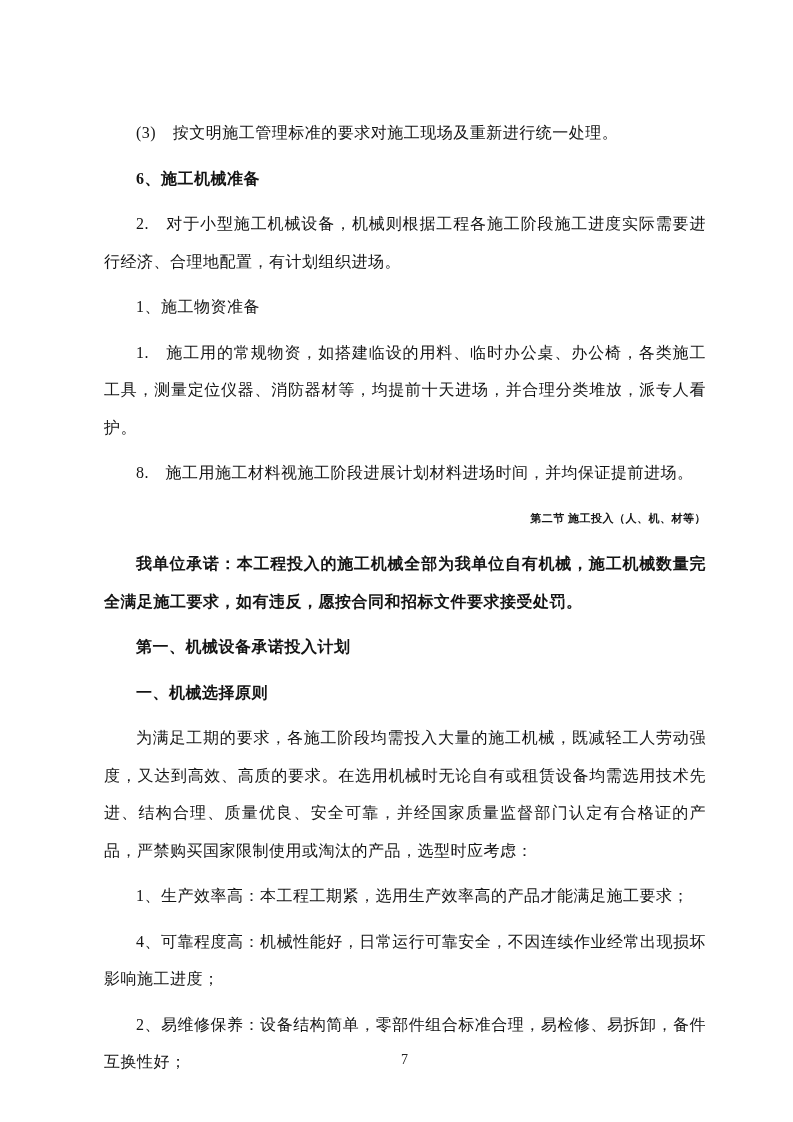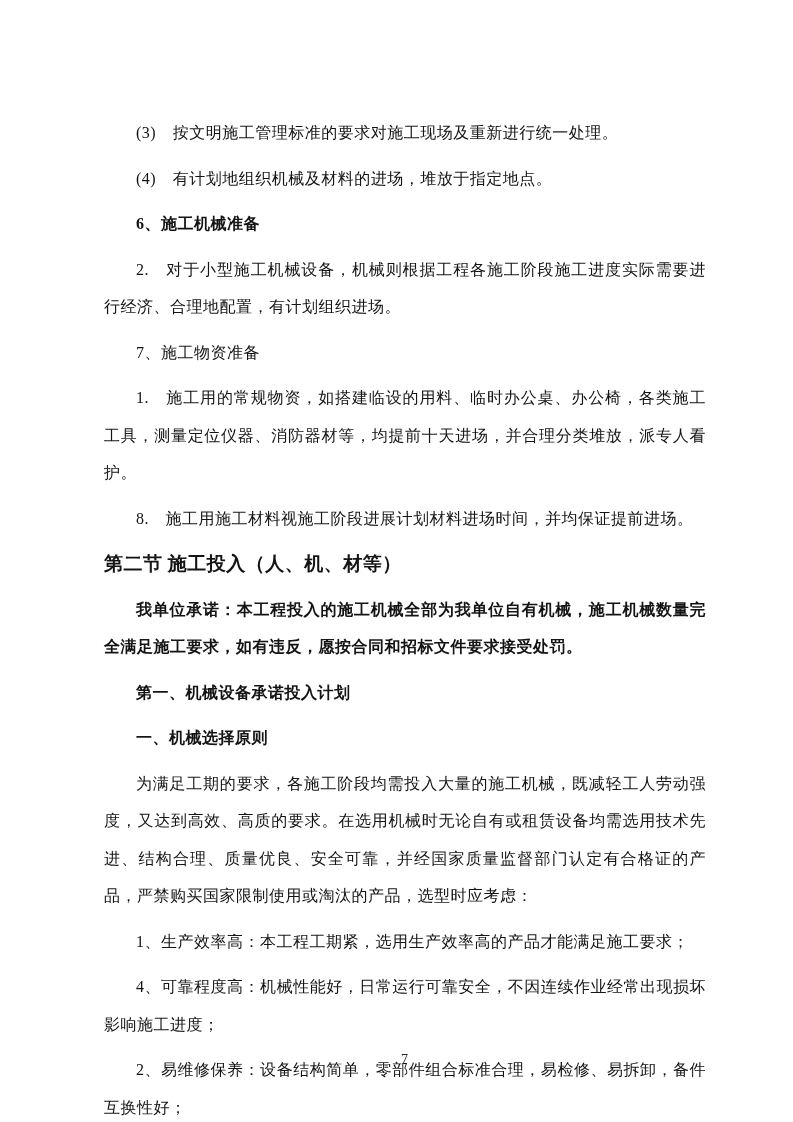--- a/index.html
+++ b/index.html
@@ -22,45 +22,44 @@
   .p {
     font-size: 16px;
     line-height: 37.5px;
     text-align: justify;
     text-justify: inter-ideograph;
     letter-spacing: 0.5px;
   }
   .indent { text-indent: 32px; }
   .bold { font-weight: bold; }
   .center {
-    text-align: left;
+    text-align: right;
     text-indent: 0;
-    font-size: 19px;
+    font-size: 11px;
   }
   .page-footer {
     position: absolute;
     left: 0;
     top: 1038px;
     width: 100%;
     text-align: center;
     font-size: 14px;
     line-height: 20px;
     color: #222;
   }
 </style>
 </head>
 <body>
 
 <div class="page">
   <div class="content">
     <p class="p indent">(3)　按文明施工管理标准的要求对施工现场及重新进行统一处理。</p>
-    <p class="p indent">(4)　有计划地组织机械及材料的进场，堆放于指定地点。</p>
     <p class="p indent bold">6、施工机械准备</p>
     <p class="p indent">2.　对于小型施工机械设备，机械则根据工程各施工阶段施工进度实际需要进行经济、合理地配置，有计划组织进场。</p>
-    <p class="p indent">7、施工物资准备</p>
+    <p class="p indent">1、施工物资准备</p>
     <p class="p indent">1.　施工用的常规物资，如搭建临设的用料、临时办公桌、办公椅，各类施工工具，测量定位仪器、消防器材等，均提前十天进场，并合理分类堆放，派专人看护。</p>
     <p class="p indent">8.　施工用施工材料视施工阶段进展计划材料进场时间，并均保证提前进场。</p>
     <p class="p bold center">第二节 施工投入（人、机、材等）</p>
     <p class="p indent bold">我单位承诺：本工程投入的施工机械全部为我单位自有机械，施工机械数量完全满足施工要求，如有违反，愿按合同和招标文件要求接受处罚。</p>
     <p class="p indent bold">第一、机械设备承诺投入计划</p>
     <p class="p indent bold">一、机械选择原则</p>
     <p class="p indent">为满足工期的要求，各施工阶段均需投入大量的施工机械，既减轻工人劳动强度，又达到高效、高质的要求。在选用机械时无论自有或租赁设备均需选用技术先进、结构合理、质量优良、安全可靠，并经国家质量监督部门认定有合格证的产品，严禁购买国家限制使用或淘汰的产品，选型时应考虑：</p>
     <p class="p indent">1、生产效率高：本工程工期紧，选用生产效率高的产品才能满足施工要求；</p>
     <p class="p indent">4、可靠程度高：机械性能好，日常运行可靠安全，不因连续作业经常出现损坏影响施工进度；</p>
     <p class="p indent">2、易维修保养：设备结构简单，零部件组合标准合理，易检修、易拆卸，备件互换性好；</p>

